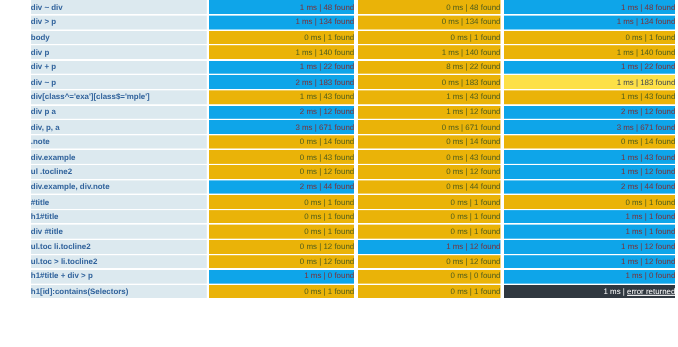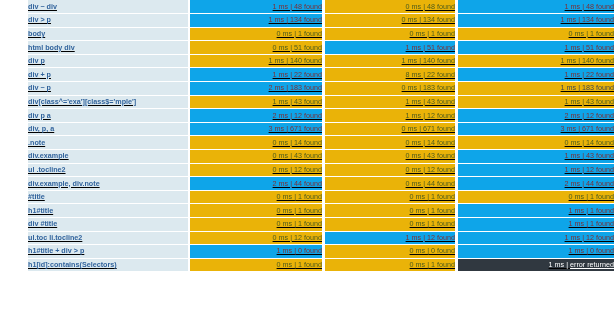--- a/index.html
+++ b/index.html
@@ -11,21 +11,20 @@
     width: 616px;
     height: 315px;
     font-family: "Liberation Sans", sans-serif;
     overflow: hidden;
   }
 
   #bench-table {
     width: 515px;
     border-collapse: collapse;
     table-layout: fixed;
-    text-decoration: underline;
   }
 
   #bench-table tr {
     height: 13.6px;
   }
 
   #bench-table td {
     padding: 0;
     margin: 0;
     font-size: 7.2px;
@@ -64,21 +63,21 @@
     background: #ffffff;
   }
 
   td.c1 { width: 132px; }
   td.c2 { width: 130px; }
   td.c3 { width: 156px; }
 
   
   .r-slow    { background: #0ea5e9; color: #7d2f34; }
   .r-fast    { background: #eab308; color: #4d5c1d; }
-  .r-neutral { background: #eab308; color: #3f464e; }
+  .r-neutral { background: #fde047; color: #3f464e; }
   .r-error   { background: #303840; color: #ffffff; text-align: right; }
 
   .r-error .err-link {
     text-decoration: underline;
     color: #ffffff;
   }
 </style>
 </head>
 <body>
 
@@ -109,30 +108,20 @@
         <td class="selector">body</td>
         <td class="gap"></td>
         <td class="result c1 r-fast">0 ms | 1 found</td>
         <td class="gap"></td>
         <td class="result c2 r-fast">0 ms | 1 found</td>
         <td class="gap"></td>
         <td class="result c3 r-fast">0 ms | 1 found</td>
       </tr>
       <tr>
         <td class="sel-pad"></td>
-        <td class="selector">html body div</td>
-        <td class="gap"></td>
-        <td class="result c1 r-fast">0 ms | 51 found</td>
-        <td class="gap"></td>
-        <td class="result c2 r-slow">1 ms | 51 found</td>
-        <td class="gap"></td>
-        <td class="result c3 r-slow">1 ms | 51 found</td>
-      </tr>
-      <tr>
-        <td class="sel-pad"></td>
         <td class="selector">div p</td>
         <td class="gap"></td>
         <td class="result c1 r-fast">1 ms | 140 found</td>
         <td class="gap"></td>
         <td class="result c2 r-fast">1 ms | 140 found</td>
         <td class="gap"></td>
         <td class="result c3 r-fast">1 ms | 140 found</td>
       </tr>
       <tr>
         <td class="sel-pad"></td>
@@ -254,20 +243,30 @@
         <td class="gap"></td>
         <td class="result c3 r-slow">1 ms | 1 found</td>
       </tr>
       <tr>
         <td class="sel-pad"></td>
         <td class="selector">ul.toc li.tocline2</td>
         <td class="gap"></td>
         <td class="result c1 r-fast">0 ms | 12 found</td>
         <td class="gap"></td>
         <td class="result c2 r-slow">1 ms | 12 found</td>
+        <td class="gap"></td>
+        <td class="result c3 r-slow">1 ms | 12 found</td>
+      </tr>
+      <tr>
+        <td class="sel-pad"></td>
+        <td class="selector">ul.toc &gt; li.tocline2</td>
+        <td class="gap"></td>
+        <td class="result c1 r-fast">0 ms | 12 found</td>
+        <td class="gap"></td>
+        <td class="result c2 r-fast">0 ms | 12 found</td>
         <td class="gap"></td>
         <td class="result c3 r-slow">1 ms | 12 found</td>
       </tr>
       <tr>
         <td class="sel-pad"></td>
         <td class="selector">h1#title + div &gt; p</td>
         <td class="gap"></td>
         <td class="result c1 r-slow">1 ms | 0 found</td>
         <td class="gap"></td>
         <td class="result c2 r-fast">0 ms | 0 found</td>

